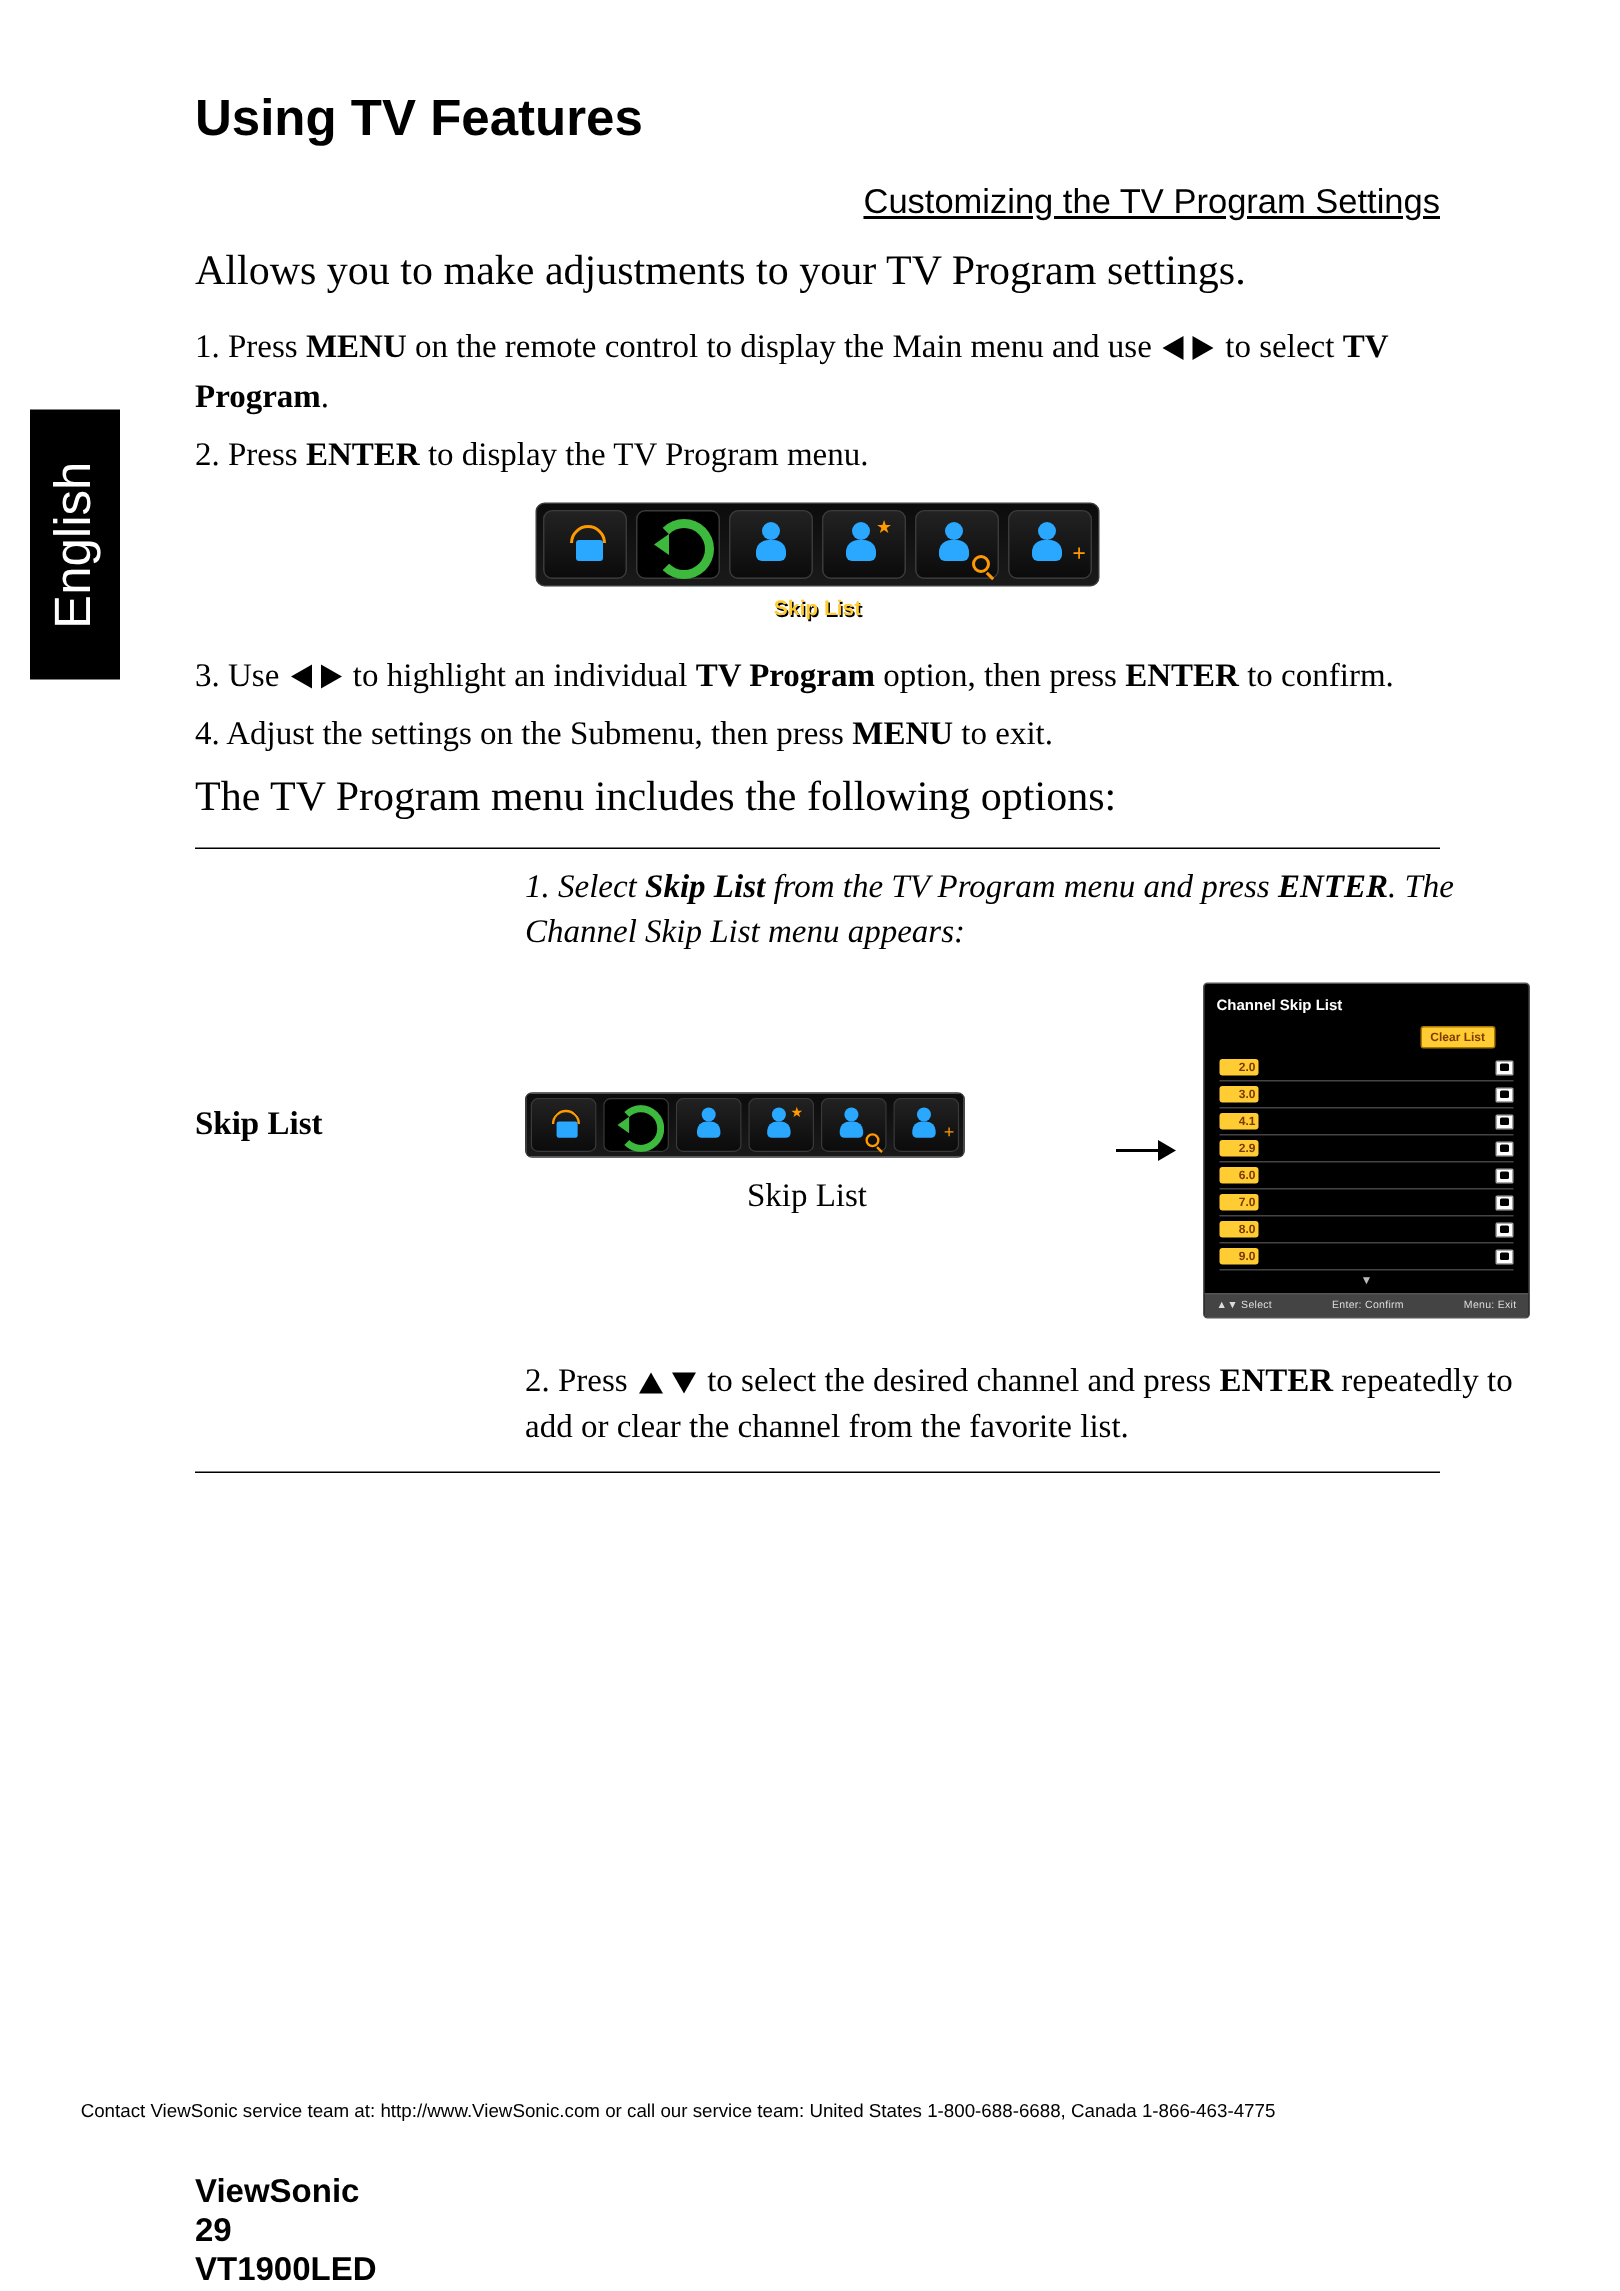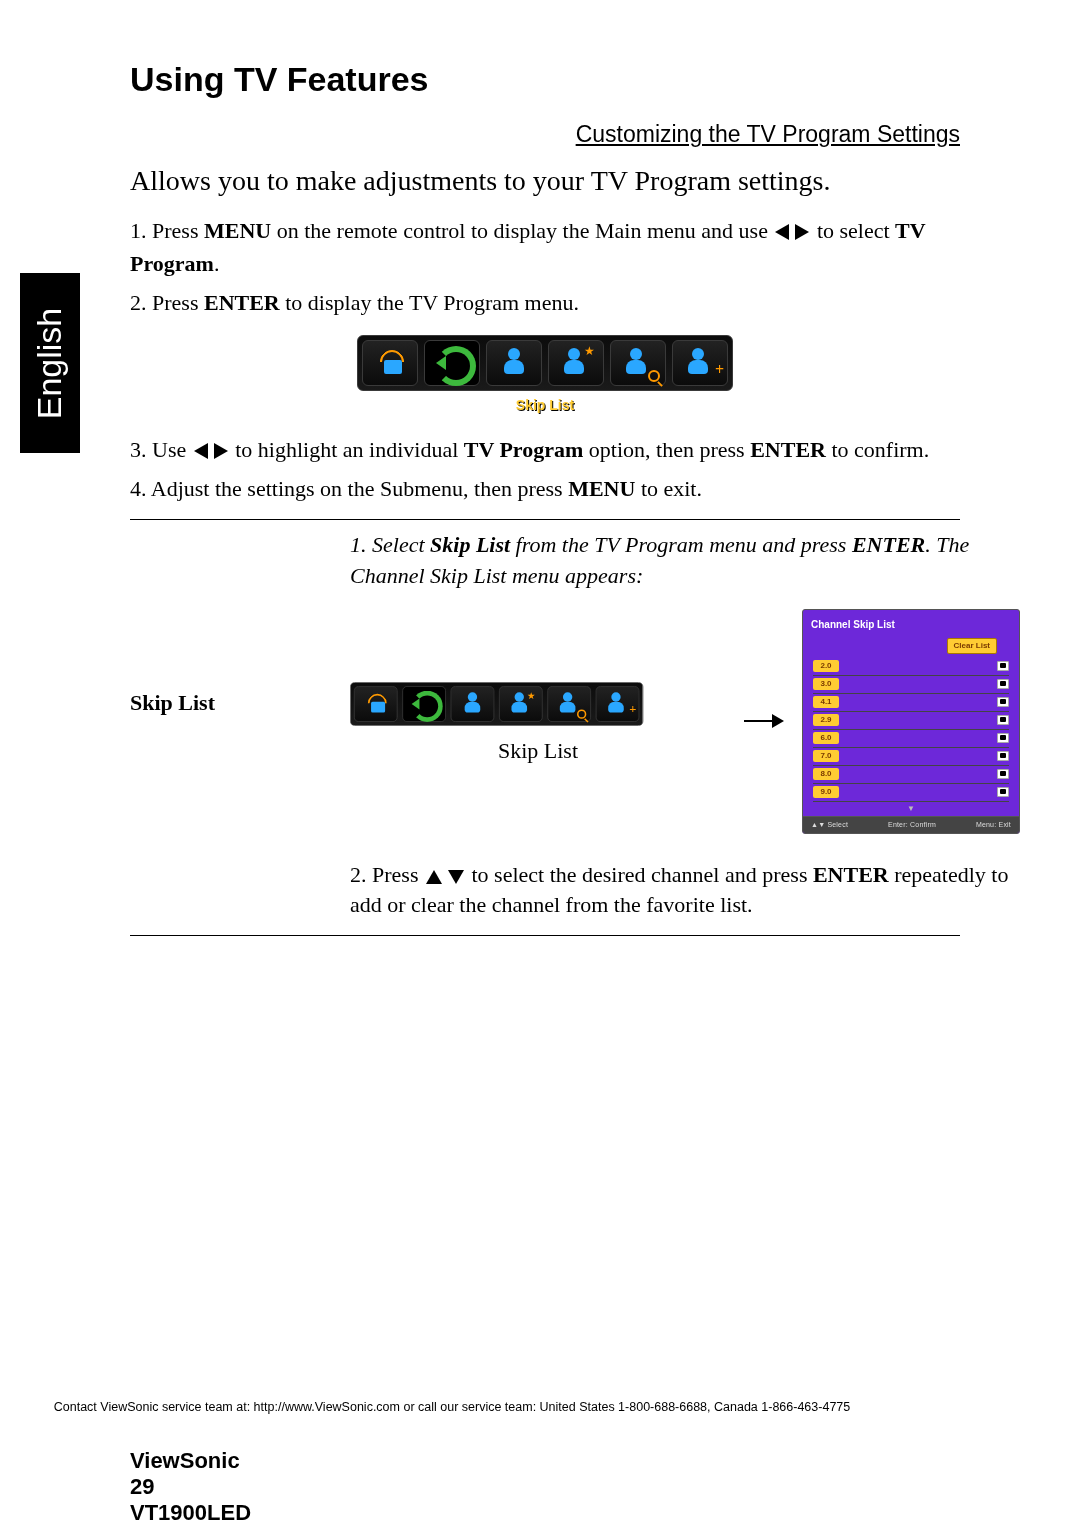--- a/index.html
+++ b/index.html
@@ -17,27 +17,27 @@
   .menu-figure { display: flex; flex-direction: column; align-items: center; margin: 16px 0 20px; }
   .menu-figure .caption { color: #ffcc33; font-family: Arial, Helvetica, sans-serif; font-size: 14px; font-weight: bold; margin-top: 6px; text-shadow: 1px 1px 0 #000; }
   hr.sep { border: none; border-top: 1px solid #000; margin: 14px 0 10px; }
   .skip-section { display: grid; grid-template-columns: 200px 1fr; gap: 20px; align-items: start; }
   .skip-label { font-size: 22px; font-weight: bold; padding-top: 160px; }
   .skip-right { font-size: 22px; line-height: 1.4; }
   .skip-right .step1 { margin-bottom: 8px; font-style: italic; }
   .skip-row { display: flex; align-items: center; gap: 18px; margin: 18px 0 26px; }
   .menu-small .menu-bar { transform: scale(0.78); transform-origin: left center; }
   .arrow-right-big svg { display: block; }
-  .csl-panel { width: 218px; background: #6d28d9; border: 1px solid #555; padding: 4px 0 0; font-family: Arial, Helvetica, sans-serif; color: #fff; font-size: 10px; border-radius: 3px; overflow: hidden; }
+  .csl-panel { width: 218px; background: #000000; border: 1px solid #555; padding: 4px 0 0; font-family: Arial, Helvetica, sans-serif; color: #fff; font-size: 10px; border-radius: 3px; overflow: hidden; }
   .csl-title { padding: 4px 8px 6px; font-weight: bold; }
   .csl-clear { display: flex; justify-content: flex-end; padding: 0 22px 4px; }
   .csl-clear-btn { background: #ffcc33; color: #7a3a00; font-size: 8px; font-weight: bold; padding: 1px 6px; border-radius: 2px; border: 1px solid #aa7700; }
   .csl-list { padding: 0 10px 2px; }
   .csl-row { display: flex; align-items: center; justify-content: space-between; height: 18px; border-bottom: 1px solid #444; }
-  .csl-ch { background: #ffcc33; color: #7a3a00; font-size: 8px; font-weight: bold; width: 26px; text-align: center; border-radius: 2px; padding: 0 2px; }
+  .csl-ch { background: #ffcc33; color: #7a3a00; font-size: 8px; font-weight: bold; width: 26px; text-align: right; border-radius: 2px; padding: 0 2px; }
   .csl-chk { width: 12px; height: 10px; background: #fff; border: 1px solid #aaa; position: relative; border-radius: 1px; }
   .csl-chk::after { content: ""; position: absolute; left: 2px; top: 1px; width: 6px; height: 5px; background: #000; border-radius: 1px; }
   .csl-down { text-align: center; color: #bbb; font-size: 8px; padding-top: 1px; }
   .csl-footer { background: #444; display: flex; justify-content: space-between; padding: 3px 8px; font-size: 7px; color: #ddd; letter-spacing: 0.2px; border-top: 1px solid #555; }
   .step2 { margin-top: 0; }
   .contact { position: absolute; left: 0; width: 904px; top: 1400px; text-align: center; font-family: Arial, Helvetica, sans-serif; font-size: 12.5px; color: #000; }
   .footer { position: absolute; left: 130px; width: 830px; top: 1448px; display: flex; justify-content: space-between; font-family: Arial, Helvetica, sans-serif; font-size: 22px; font-weight: bold; flex-direction: column; }
   
   .menu-bar { display: flex; gap: 6px; padding: 4px; background: linear-gradient(#0c0c0c, #1a1a1a); border: 1px solid #3a3a3a; border-radius: 6px; }
   .icon-cell { width: 56px; height: 46px; background: linear-gradient(#222,#0b0b0b); border: 1px solid #3a3a3a; border-radius: 6px; display: flex; align-items: center; justify-content: center; position: relative; }
@@ -132,20 +132,21 @@
         <span>3. Use </span><span class="tri-wrap">
             <span class="tri tri-l"></span>
             <span class="tri tri-r"></span>
           </span><span> to highlight an individual </span><span class="bold">TV Program</span><span> option, then press </span><span class="bold">ENTER</span><span> to confirm.</span>
       </li>
       <li>
         <span>4. Adjust the settings on the Submenu, then press </span><span class="bold">MENU</span><span> to exit.</span>
       </li>
     </ol>
 
+    <p class="body" style="margin-top:8px;">The TV Program menu includes the following options:</p>
 
     <hr class="sep">
 
     <div class="skip-section">
       <div class="skip-label">Skip List</div>
       <div class="skip-right">
         <div class="step1">
           <span>1.  Select </span><span class="bold">Skip List</span><span> from the TV Program menu and press </span><span class="bold">ENTER</span><span>. The Channel Skip List menu appears:</span>
         </div>
 

